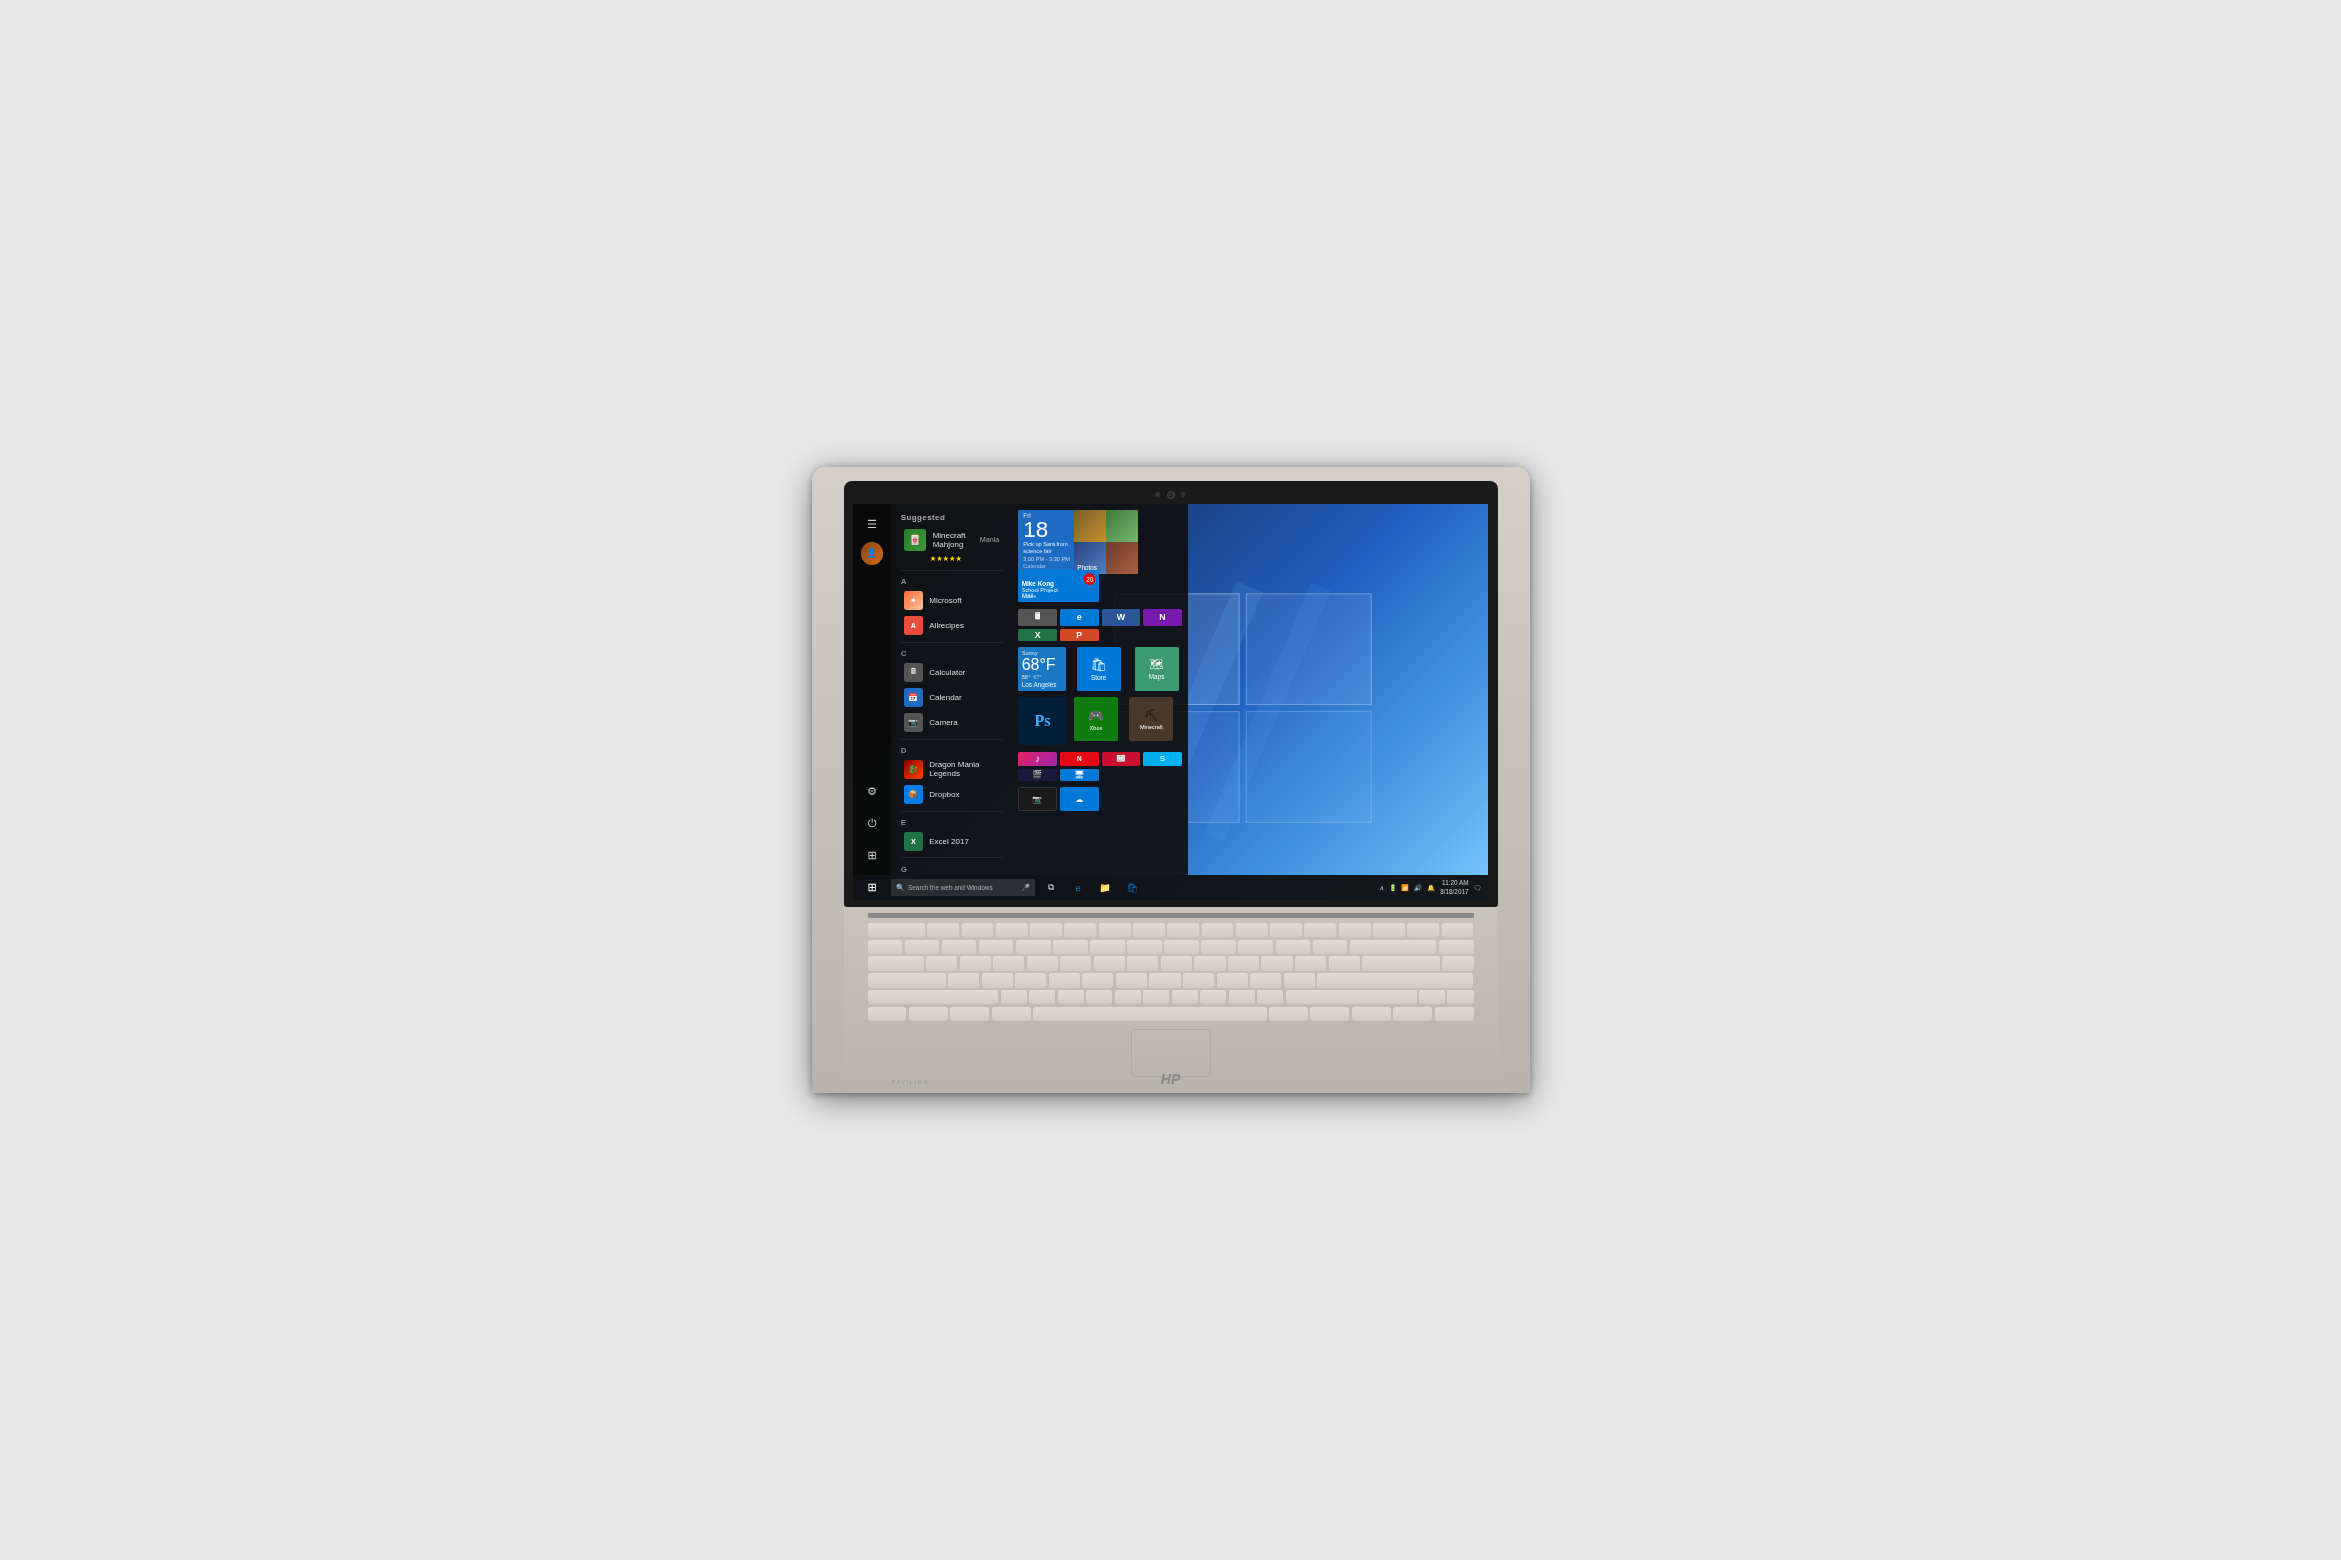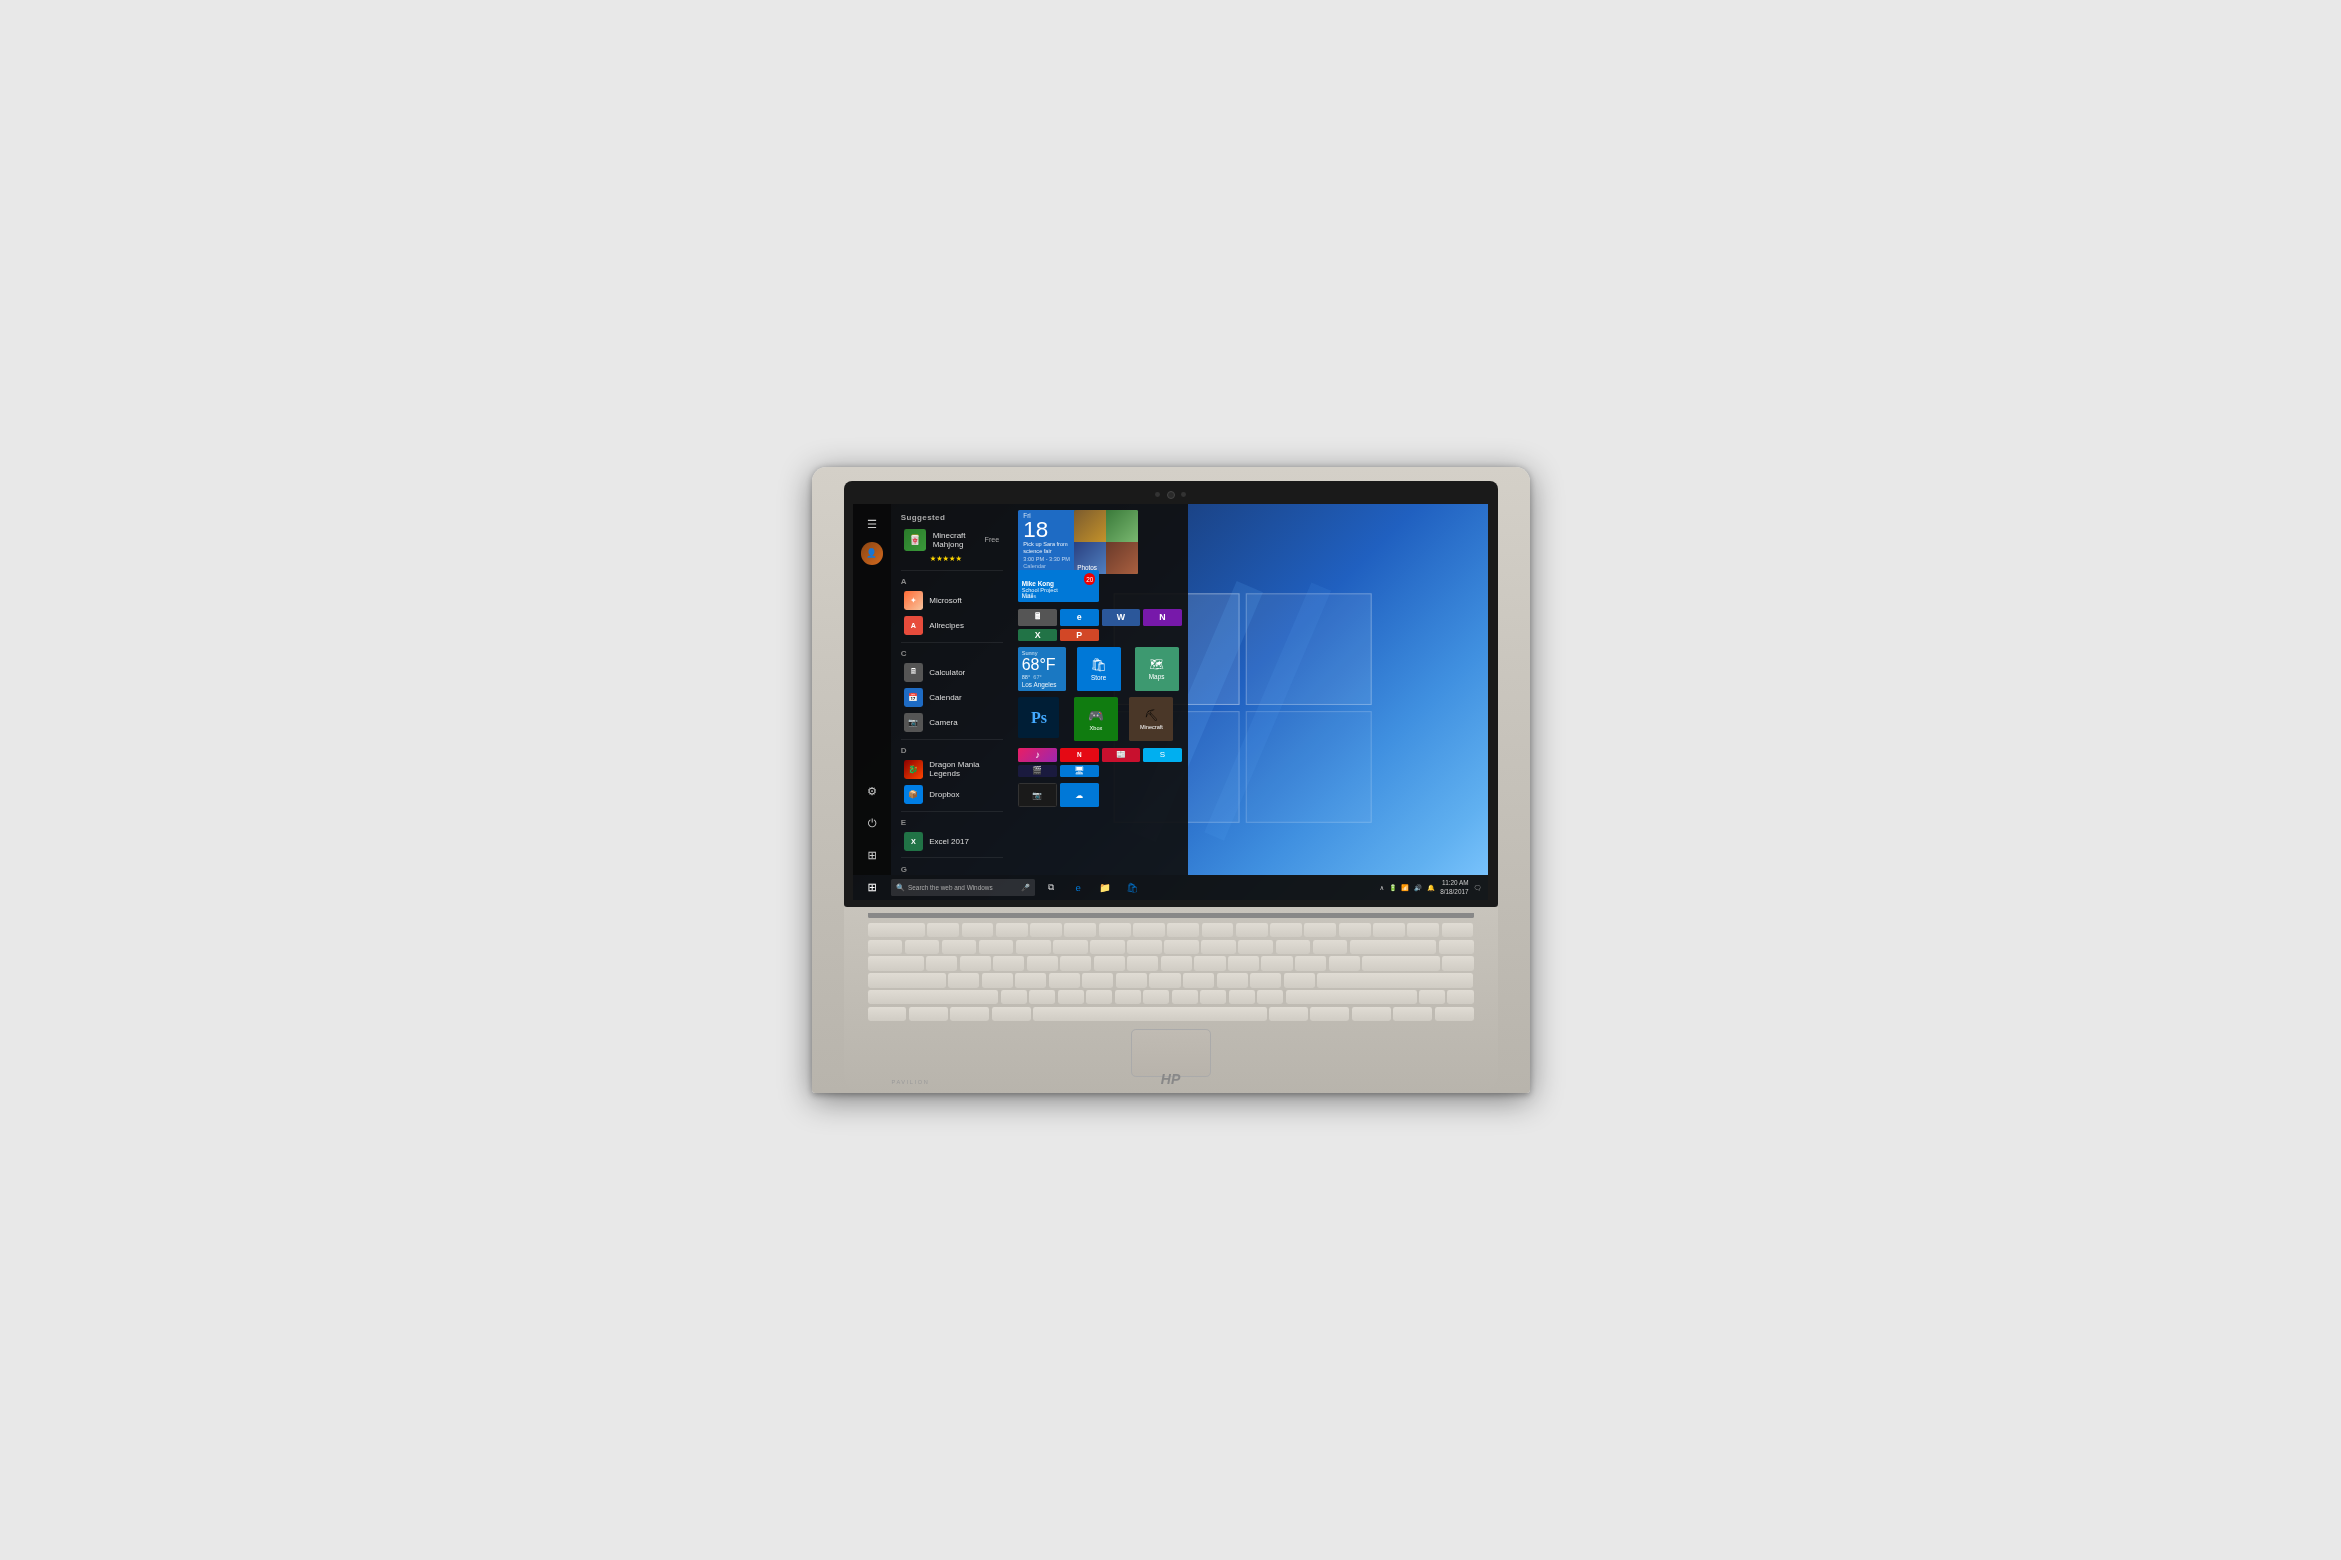--- a/index.html
+++ b/index.html
@@ -591,21 +591,21 @@
             <div class="sidebar-icon">⊞</div>
           </div>
         </div>
 
         <div class="start-apps">
           <div class="suggested-label">Suggested</div>
 
           <div class="app-item">
             <div class="mahjong-icon app-icon">🀄</div>
             <span>Minecraft Mahjong</span>
-            <span class="app-badge">Free</span>
+            <span class="app-badge">Mania</span>
           </div>
           <div style="display:flex; gap: 1.6px; padding: 0 3.2px 3.2px 29px;">
             <span style="color: #FFD700; font-size: 7.2px;">★★★★★</span>
           </div>
 
           <div class="section-letter">A</div>
           <div class="app-item">
             <div class="afterlight-icon app-icon">✦</div>
             <span>Microsoft</span>
           </div>
@@ -713,21 +713,21 @@
               <span style="font-size: 6.4px; color: white;">Store</span>
             </div>
 
             <div class="tile tile-maps" style="height: 44px; background: #3d9970; flex-direction: column; gap: 1.6px;">
               <span style="font-size: 11.2px;">🗺</span>
               <span style="font-size: 6.4px; color: white;">Maps</span>
             </div>
           </div>
 
           <div style="display: grid; grid-template-columns: 1fr 1fr 1fr; gap: 3.2px; margin-top: 3.2px;">
-            <div class="tile tile-ps tile-large" style="height: 41px; background: #001e36; display: flex; align-items: center; justify-content: center;">
+            <div class="tile tile-ps tile-large" style="height: 48px; background: #001e36; display: flex; align-items: center; justify-content: center;">
               <span style="font-size: 16px; font-weight: bold; color: #4af; font-family: serif;">Ps</span>
             </div>
             <div class="tile tile-xbox tile-large" style="height: 44px; background: #107c10; display: flex; flex-direction: column; align-items: center; justify-content: center; gap: 1.6px;">
               <span style="font-size: 12.8px;">🎮</span>
               <span style="font-size: 5.6px; color: white;">Xbox</span>
             </div>
             <div class="tile tile-minecraft tile-large" style="height: 44px; background: #4a3728; display: flex; flex-direction: column; align-items: center; justify-content: center; gap: 1.6px;">
               <span style="font-size: 11.2px;">⛏</span>
               <span style="font-size: 5.6px; color: white;">Minecraft</span>
             </div>

